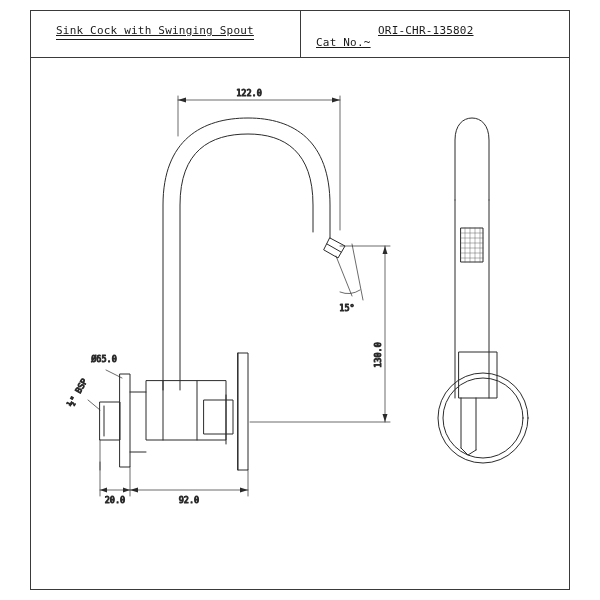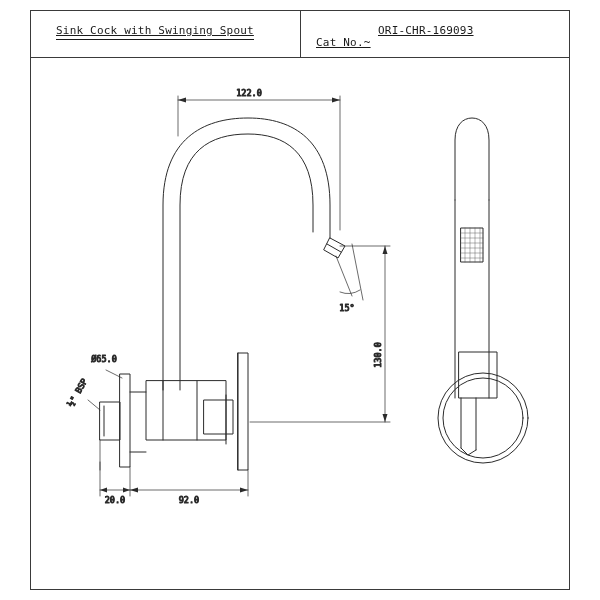--- a/index.html
+++ b/index.html
@@ -87,21 +87,21 @@
 <div id="sheet">
 
   <div class="frame"></div>
   <div class="titlebar"></div>
   <div class="title-divider"></div>
 
   <div class="title-text" id="product-title">Sink Cock with Swinging Spout</div>
 
   <div class="title-text" id="cat-label">Cat No.~</div>
 
-  <div class="title-text" id="cat-value">ORI-CHR-169093</div>
+  <div class="title-text" id="cat-value">ORI-CHR-135802</div>
 
   <svg id="drawing" viewBox="0 0 600 600">
     <g fill="none" stroke="#2b2b2b" stroke-width="1" stroke-linecap="round" stroke-linejoin="round">
 
       <g>
 
         <path d="M163 390 L163 205 C163 140 202 118 248 118 C294 118 330 141 330 205 L330 238"></path>
 
         <path d="M180 390 L180 205 C180 151 210 134 248 134 C285 134 313 152 313 205 L313 232"></path>
 

